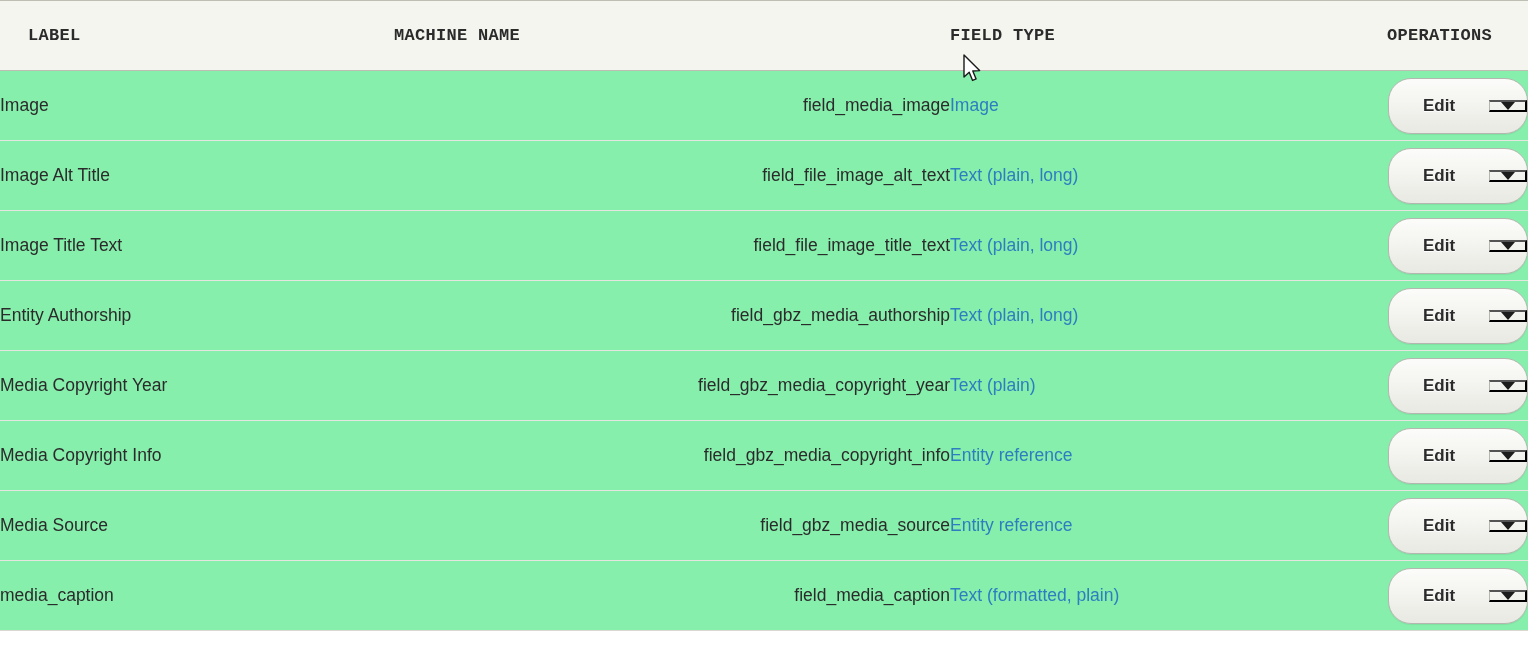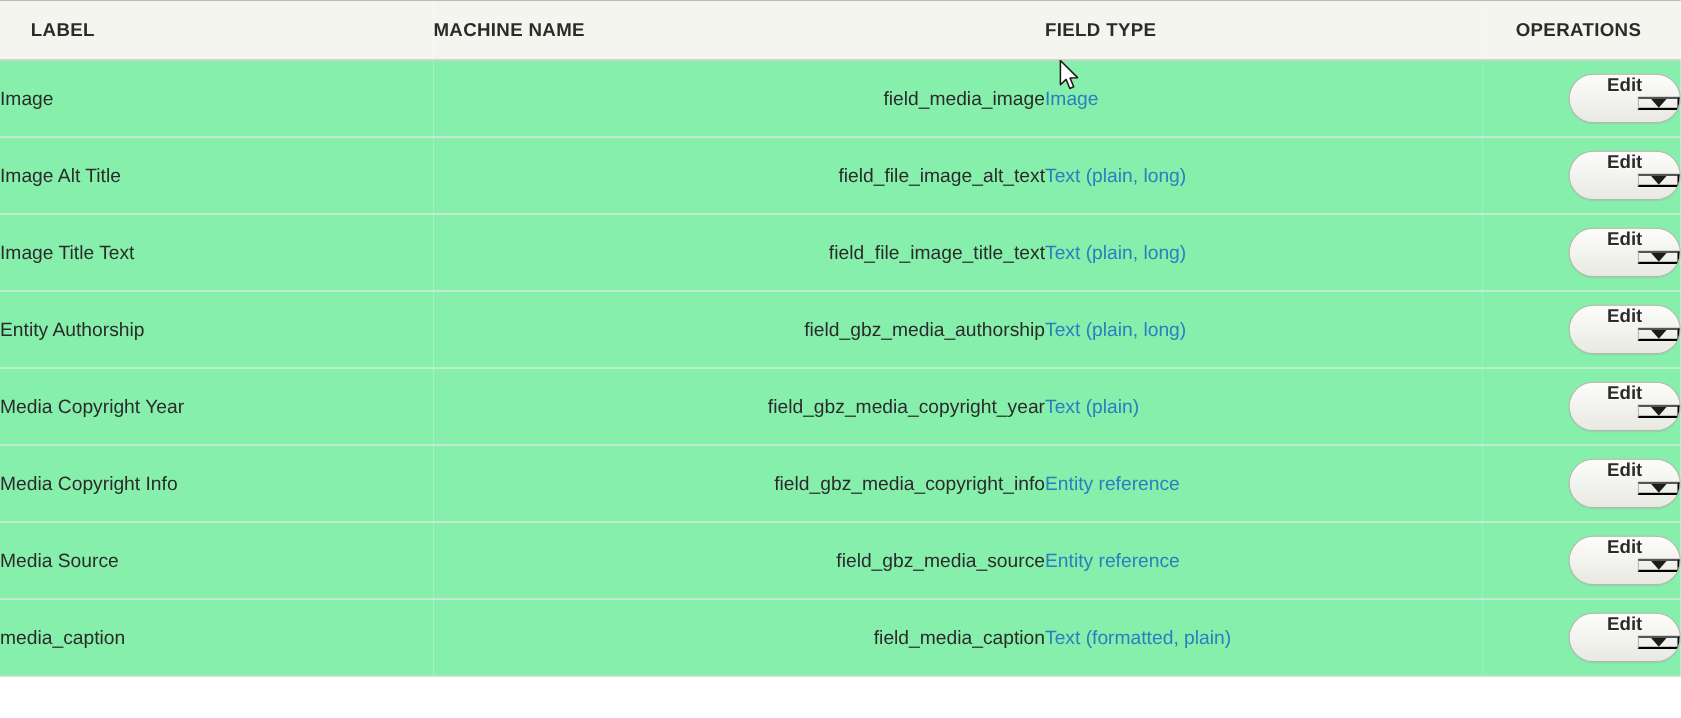--- a/index.html
+++ b/index.html
@@ -21,34 +21,35 @@
     width: 1528px;
     border-collapse: collapse;
     table-layout: fixed;
   }
 
   
   .fields-table thead tr {
     background: #f5f5f0;
   }
   .fields-table thead th {
-    height: 54px;
+    height: 70px;
     padding: 0;
     margin: 0;
     font-size: 17px;
     font-weight: bold;
     letter-spacing: 0.3px;
     color: #2b2b2b;
     text-transform: uppercase;
     text-align: left;
     vertical-align: middle;
     border-top: 1px solid #bebeb3;
     border-bottom: 1px solid #bebeb3;
     box-sizing: border-box;
     white-space: nowrap;
+    font-family: Liberation Mono, monospace;
   }
   .fields-table thead th.col-label      { padding-left: 28px; }
   .fields-table thead th.col-machine    { padding-left: 0; }
   .fields-table thead th.col-type       { padding-left: 0; }
   .fields-table thead th.col-ops        { text-align: right; padding-right: 36px; }
 
   
   .fields-table tbody tr {
     background: #86efac;
     margin-left: 45px;
@@ -75,30 +76,29 @@
 
   .field-type-link {
     color: #2d7dc0;
     text-decoration: none;
     font-size: 17.5px;
   }
 
   
   .dropbutton {
     display: inline-flex;
-    align-items: flex-end;
-    height: 45px;
+    align-items: center;
+    height: 56px;
     border: 1px solid #b6b6b0;
     border-radius: 23px;
     background: linear-gradient(to bottom, #fcfcfa 0%, #f3f3ef 48%, #e9e9e3 100%);
     box-shadow: 0 1px 1px rgba(0,0,0,0.06);
     overflow: hidden;
     vertical-align: middle;
     box-sizing: border-box;
-    flex-direction: column;
   }
   .dropbutton-main {
     display: flex;
     align-items: center;
     justify-content: center;
     width: 100px;
     font-size: 17px;
     font-weight: bold;
     color: #2b2b2b;
     text-shadow: 0 1px 0 #ffffff;

